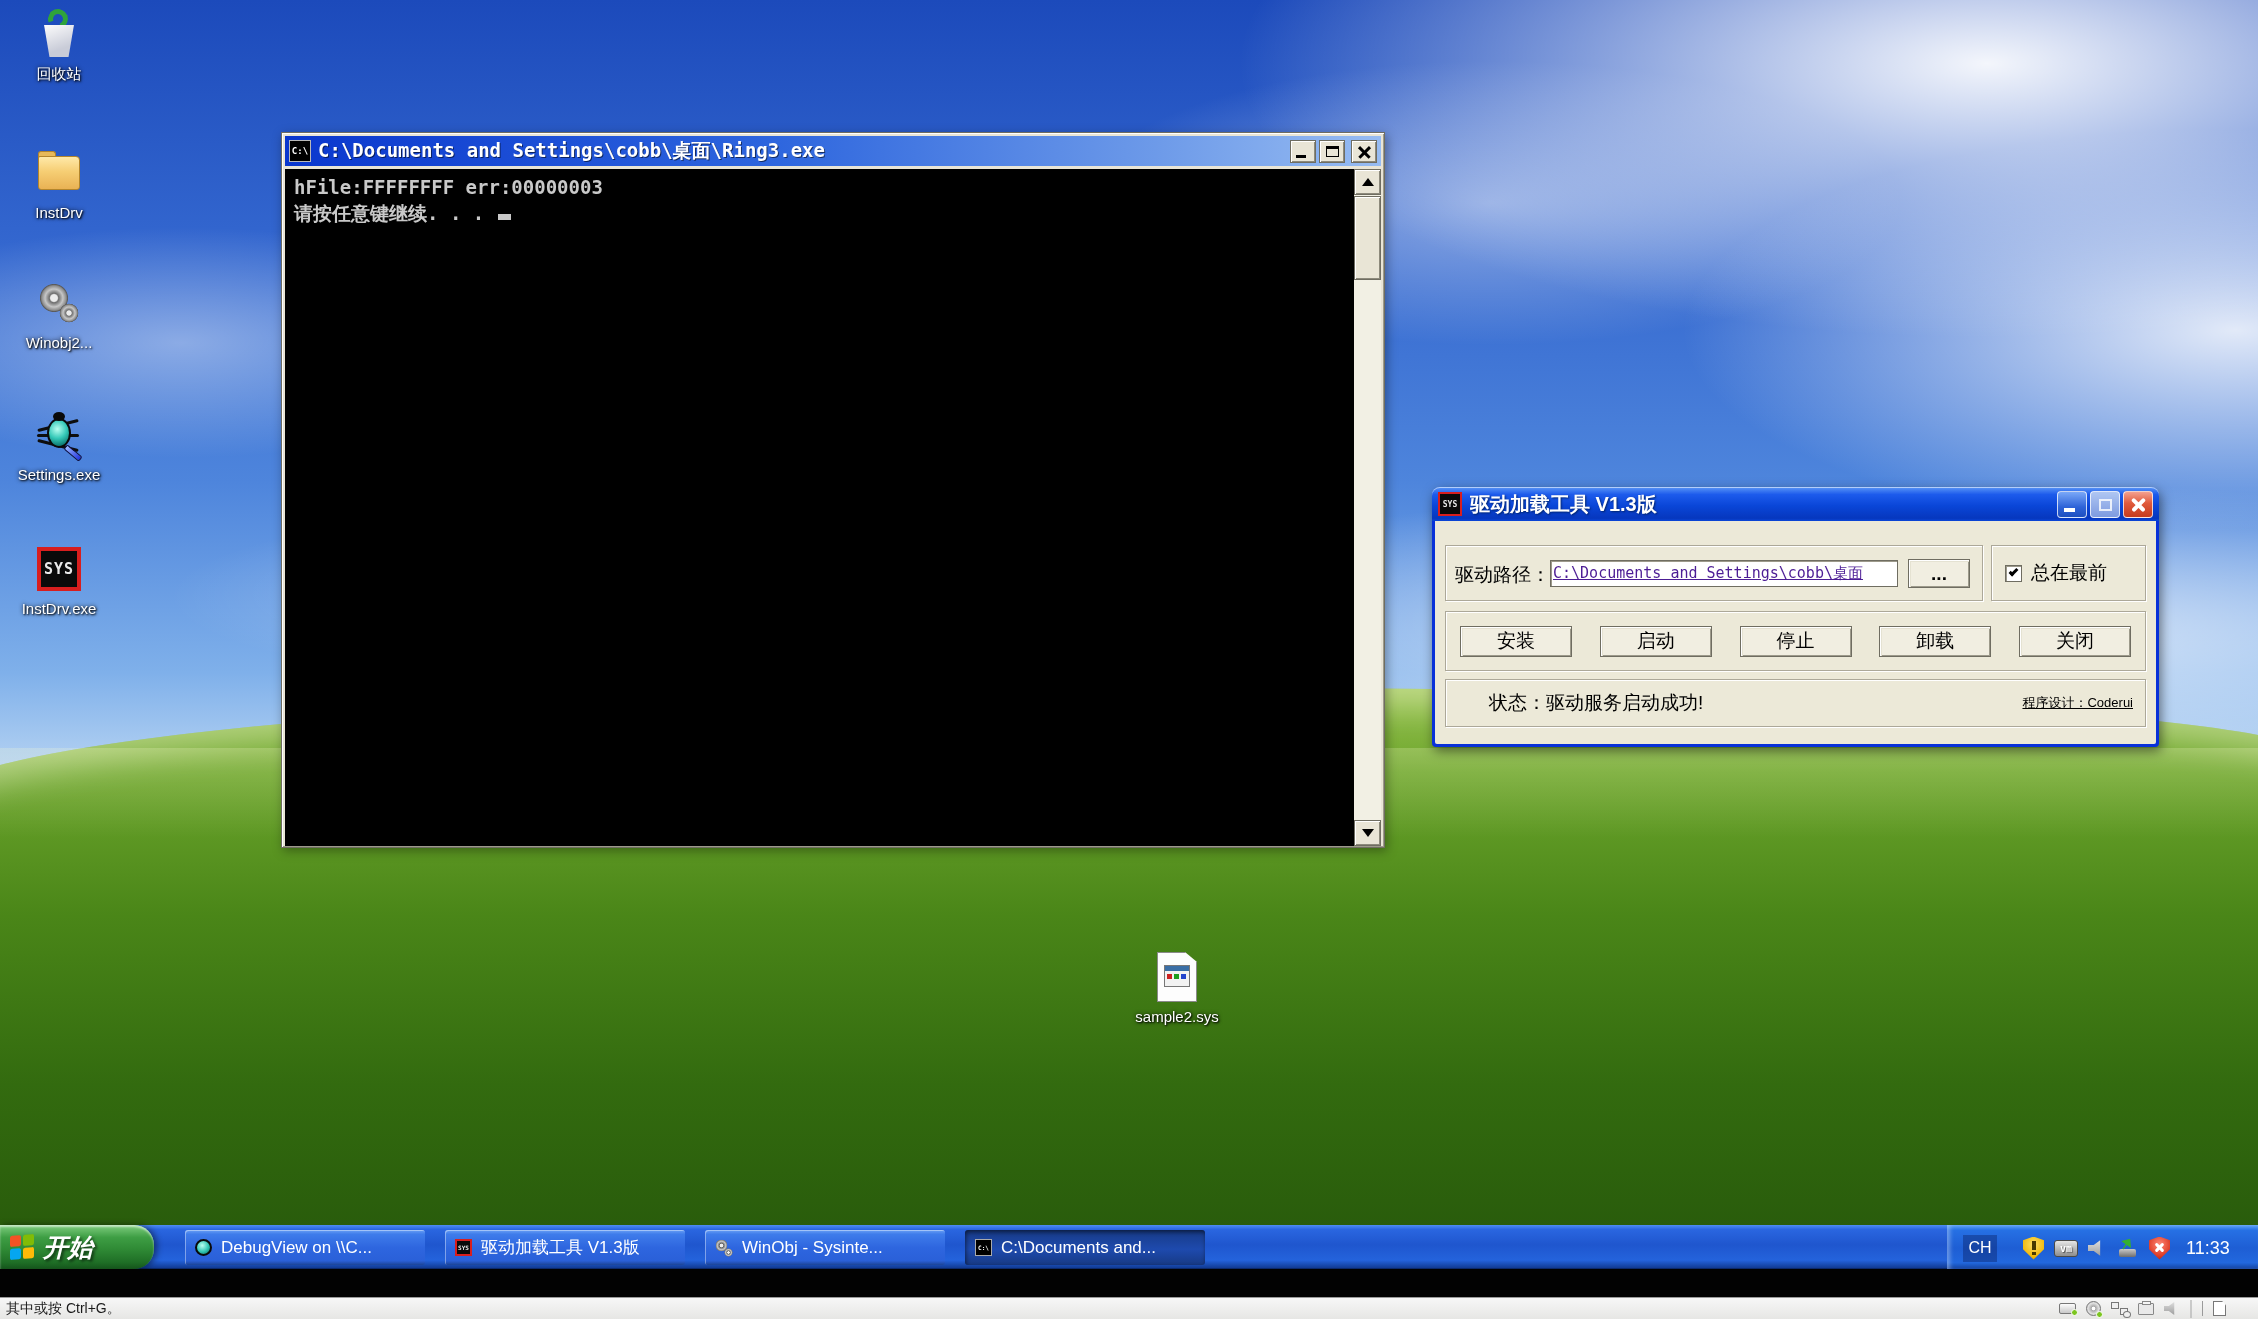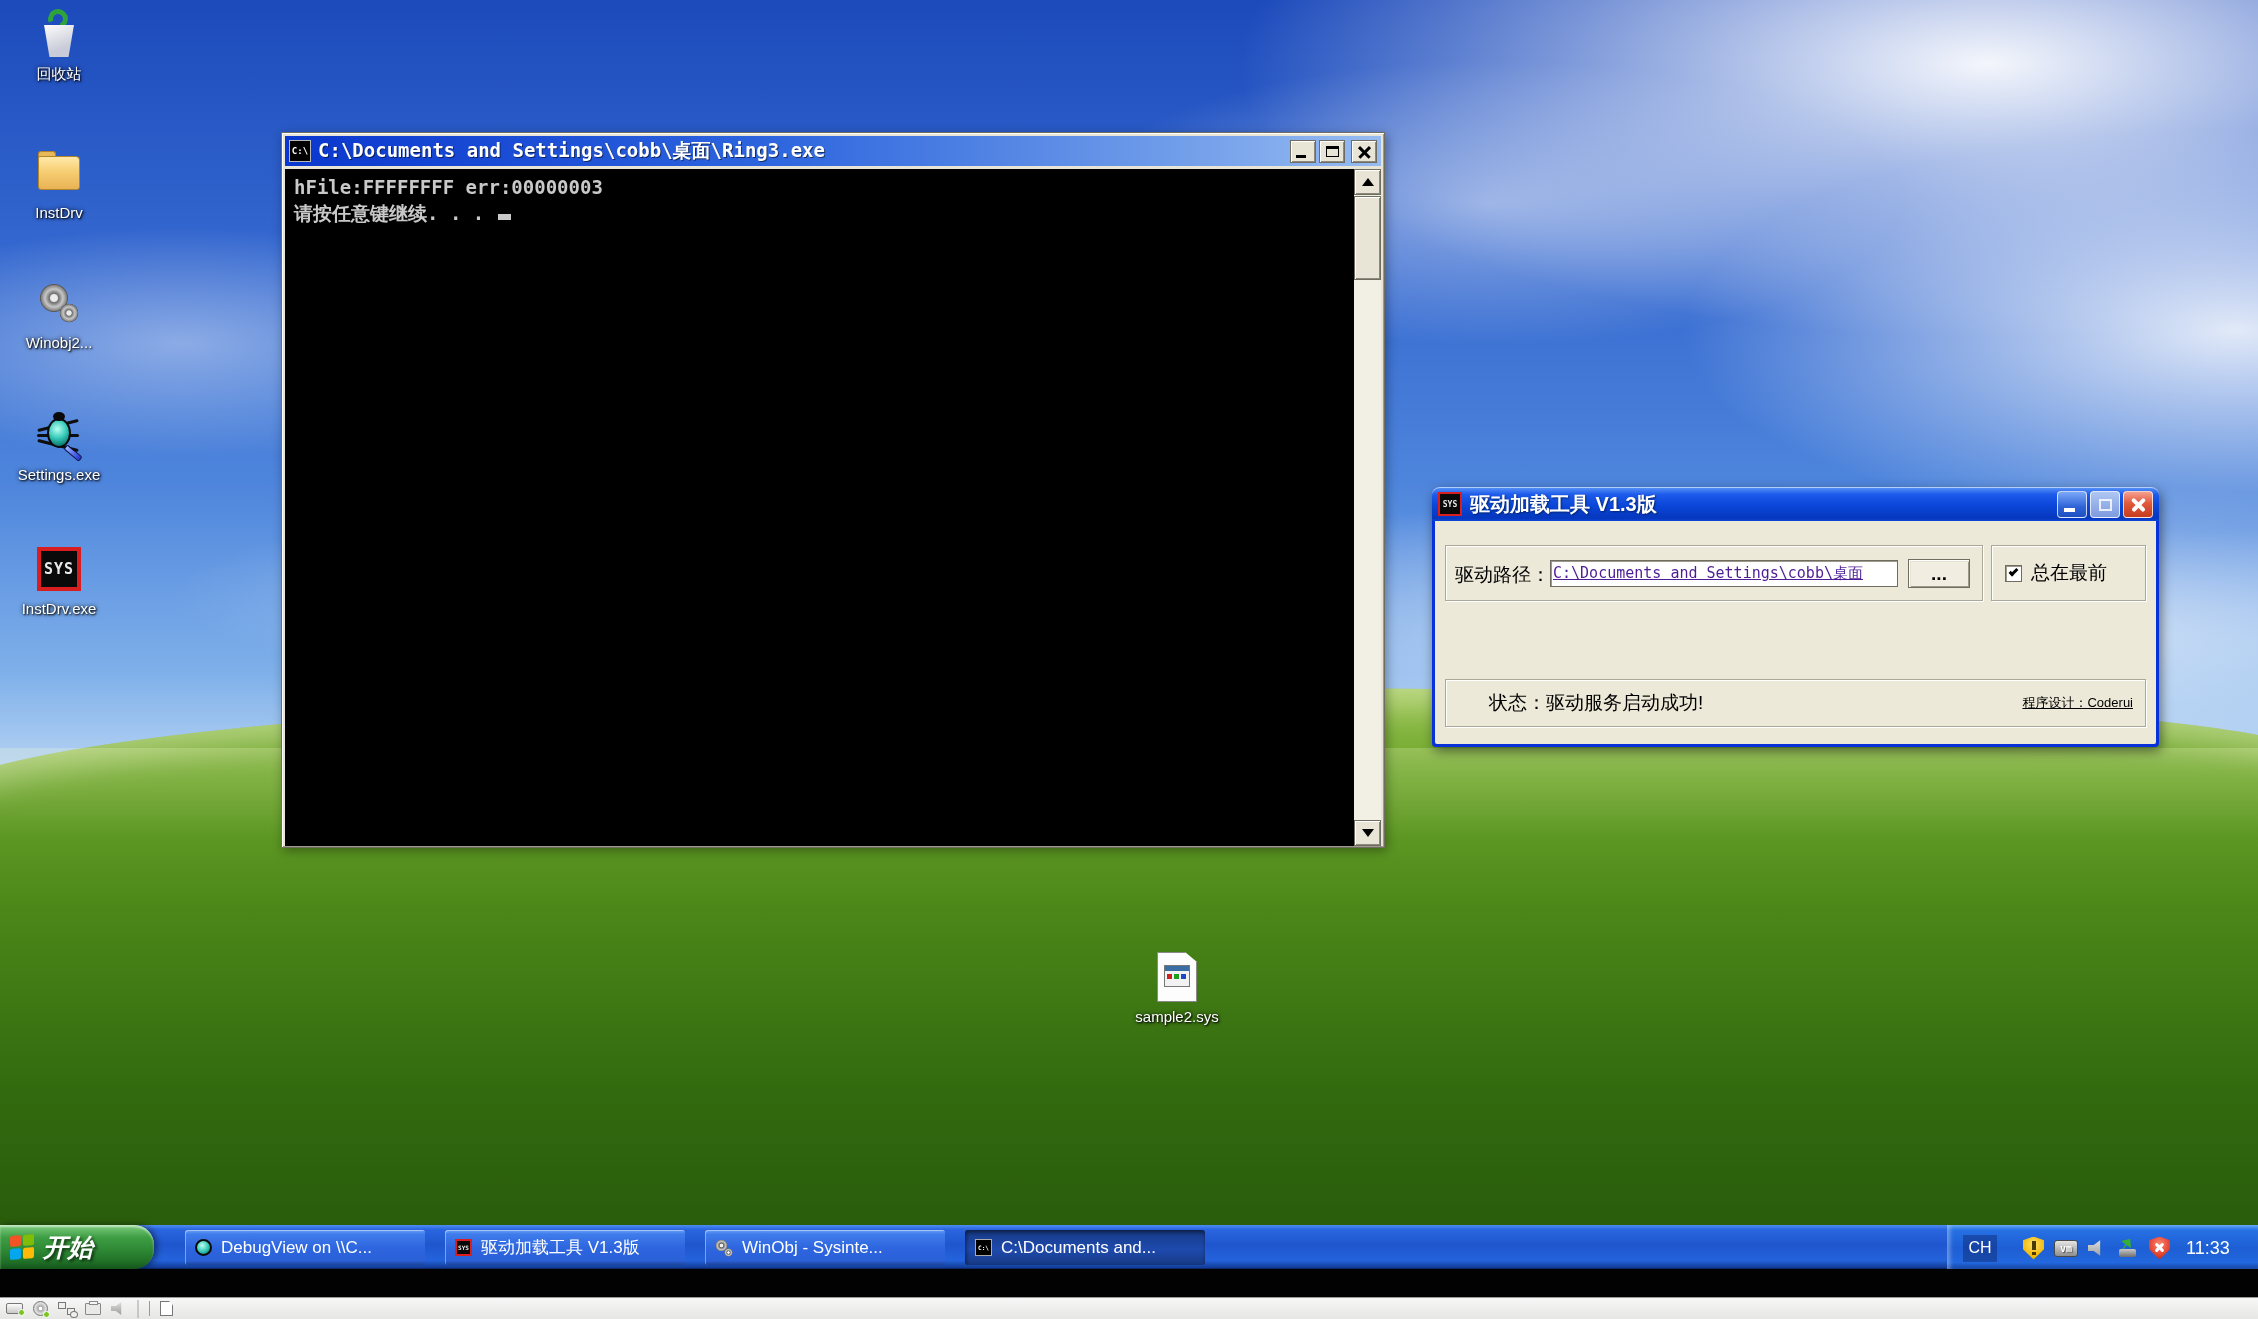--- a/index.html
+++ b/index.html
@@ -370,20 +370,27 @@
         <span class="path-label">驱动路径：</span>
         <span class="path-input">C:\Documents and Settings\cobb\桌面</span>
         <span class="xbtn browse">...</span>
       </div>
       <div class="gbox gb2">
         <span class="checkbox">
             <span class="check"></span>
           </span>
         <span class="cb-label">总在最前</span>
       </div>
+      <div class="gbox gb3">
+        <span class="xbtn cmd">安装</span>
+        <span class="xbtn cmd">启动</span>
+        <span class="xbtn cmd">停止</span>
+        <span class="xbtn cmd">卸载</span>
+        <span class="xbtn cmd">关闭</span>
+      </div>
       <div class="gbox gb4">
         <span class="status-text">状态：驱动服务启动成功!</span>
         <span class="credit">程序设计：Coderui</span>
       </div>
     </div>
   </div>
 
   <div class="taskbar">
     <div class="start">
       <span class="flag">
@@ -433,20 +440,21 @@
             <span class="w2"></span>
           </span>
       </span>
       <span class="clock">11:33</span>
     </div>
   </div>
 
   <div class="vmblack"></div>
 
   <div class="hostbar">
+    <span class="hint">其中或按 Ctrl+G。</span>
     <span class="hicons">
       <span class="hic h-hdd">
           <span class="gdot"></span>
         </span>
       <span class="hic h-cd">
           <span class="gdot"></span>
         </span>
       <span class="hic h-net2">
           <span class="n1"></span>
           <span class="n2"></span>

